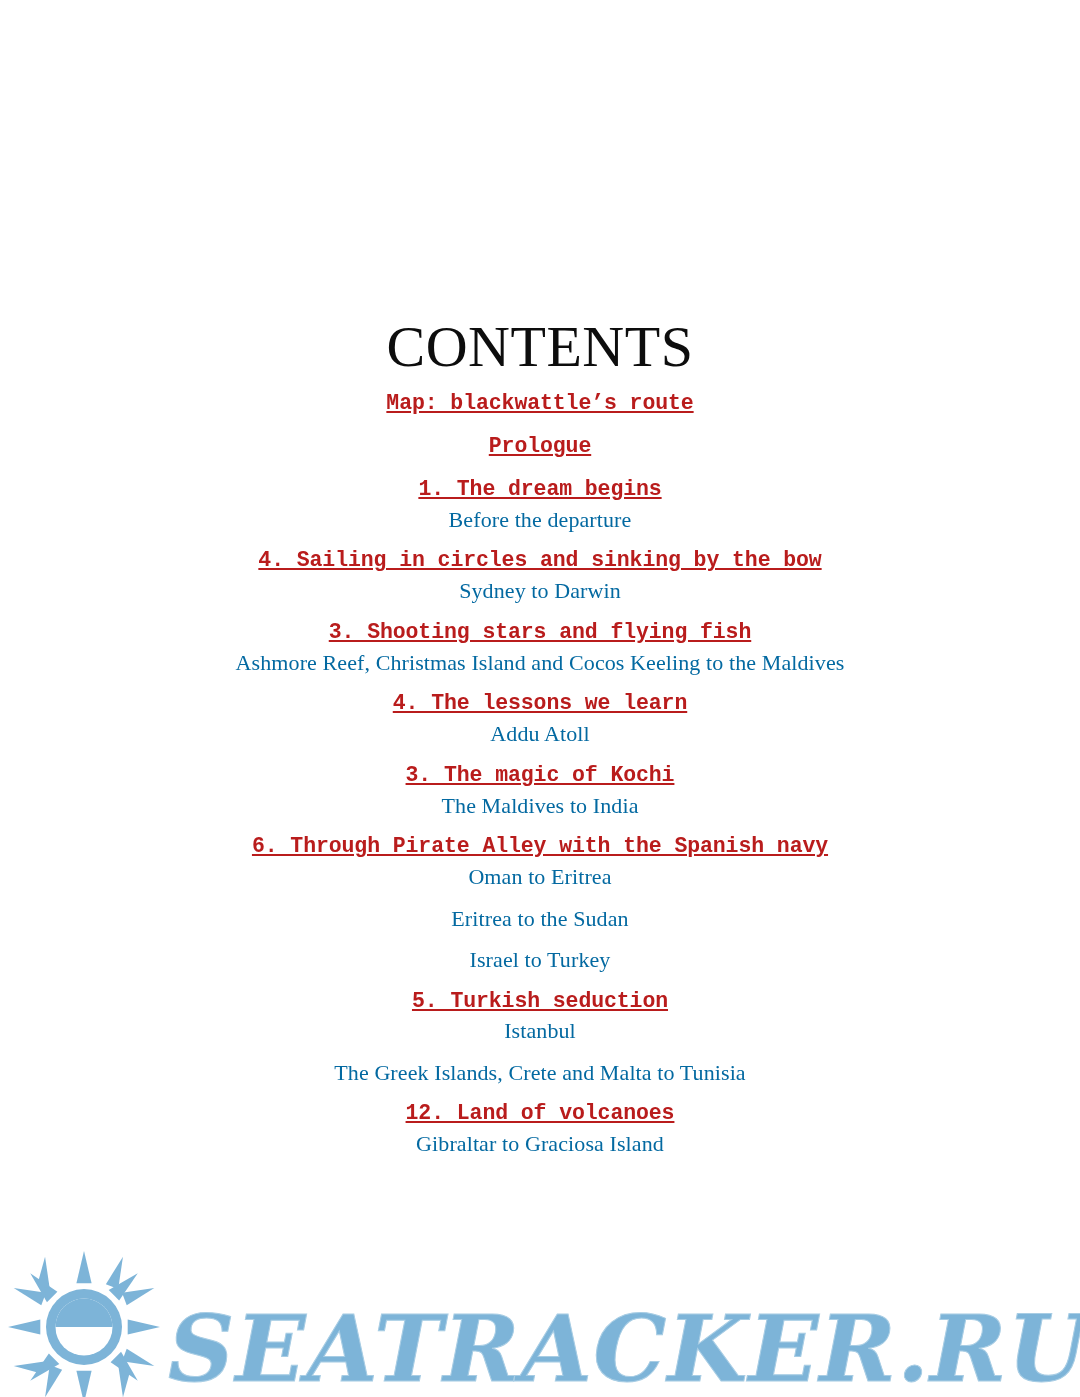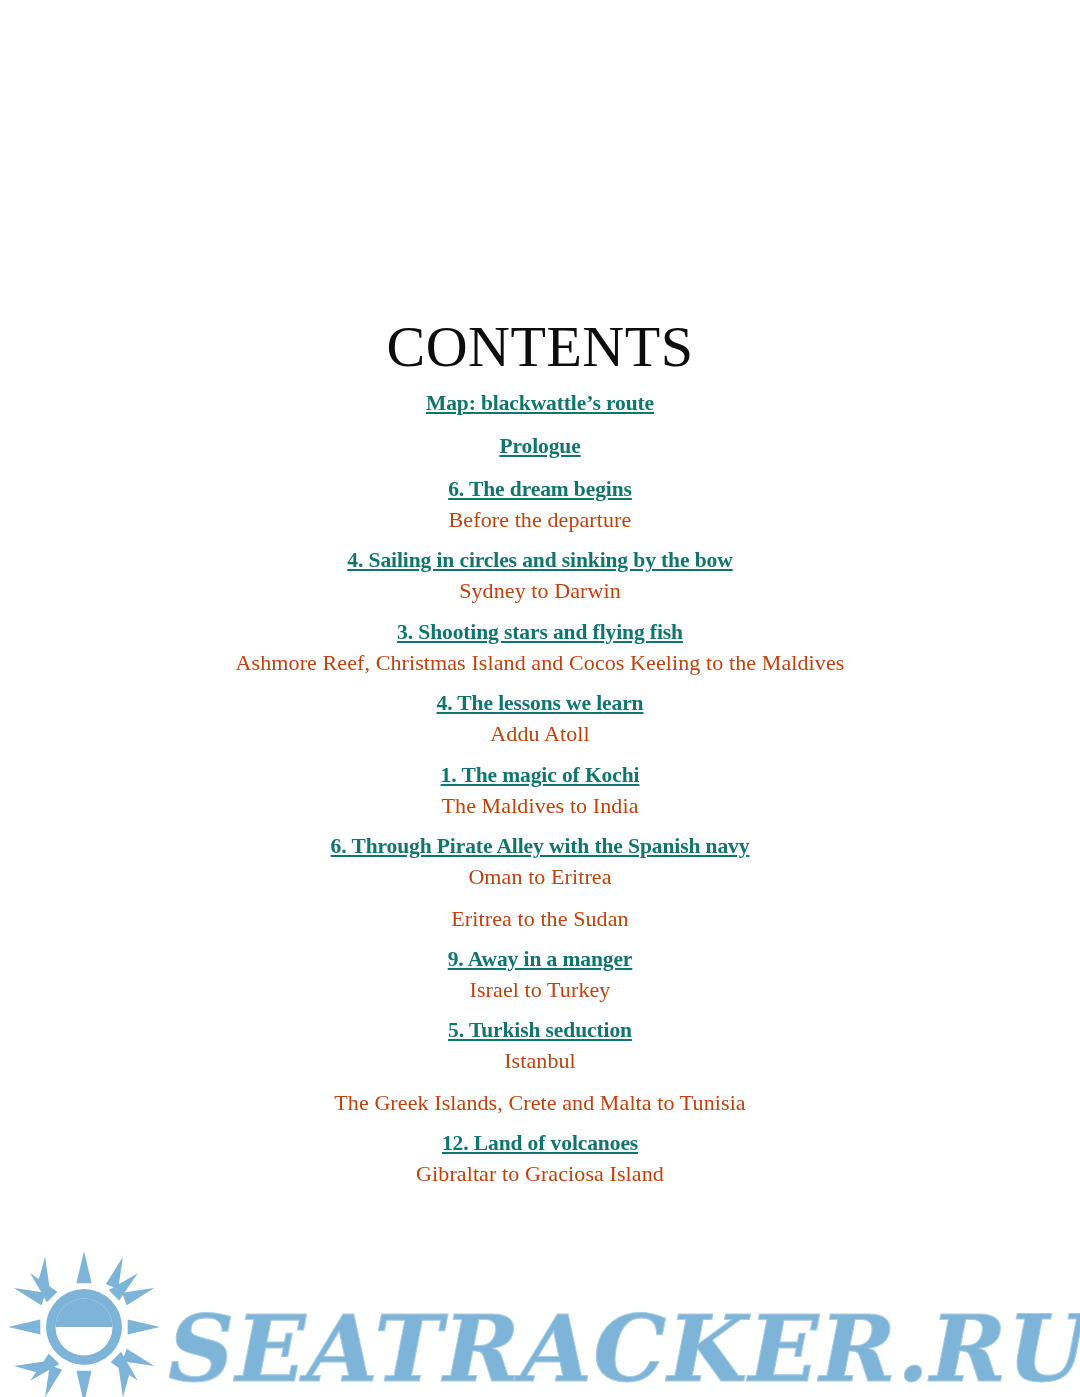--- a/index.html
+++ b/index.html
@@ -38,34 +38,34 @@
   .toc-list {
     margin: 0;
     padding: 0;
     list-style: none;
   }
   .toc-entry {
     margin: 0 0 7px 0;
   }
   .toc-link {
     display: inline-block;
-    font-family: Liberation Serif, serif;
+    font-family: Liberation Mono, monospace;
     font-size: 21.5px;
     font-weight: bold;
-    color: #0f766e;
+    color: #b91c1c;
     text-decoration: underline;
     line-height: 1.3;
     letter-spacing: -0.1px;
   }
   .toc-sub {
     display: block;
     font-family: "Liberation Serif", serif;
     font-size: 22px;
     font-weight: normal;
-    color: #c2410c;
+    color: #0369a1;
     line-height: 1.25;
     margin-top: 2px;
     letter-spacing: 0.1px;
   }
   .toc-entry.no-sub {
     margin-bottom: 15px;
   }
   .toc-entry.spaced {
     margin-bottom: 14px;
   }
@@ -113,56 +113,55 @@
 
       <li class="toc-entry no-sub">
         <a class="toc-link">Map: blackwattle’s route</a>
       </li>
 
       <li class="toc-entry no-sub">
         <a class="toc-link">Prologue</a>
       </li>
 
       <li class="toc-entry spaced">
-        <a class="toc-link">6. The dream begins</a>
+        <a class="toc-link">1. The dream begins</a>
         <span class="toc-sub">Before the departure</span>
       </li>
 
       <li class="toc-entry spaced">
         <a class="toc-link">4. Sailing in circles and sinking by the bow</a>
         <span class="toc-sub">Sydney to Darwin</span>
       </li>
 
       <li class="toc-entry spaced">
         <a class="toc-link">3. Shooting stars and flying fish</a>
         <span class="toc-sub">Ashmore Reef, Christmas Island and Cocos Keeling to the Maldives</span>
       </li>
 
       <li class="toc-entry spaced">
         <a class="toc-link">4. The lessons we learn</a>
         <span class="toc-sub">Addu Atoll</span>
       </li>
 
       <li class="toc-entry spaced">
-        <a class="toc-link">1. The magic of Kochi</a>
+        <a class="toc-link">3. The magic of Kochi</a>
         <span class="toc-sub">The Maldives to India</span>
       </li>
 
       <li class="toc-entry spaced">
         <a class="toc-link">6. Through Pirate Alley with the Spanish navy</a>
         <span class="toc-sub">Oman to Eritrea</span>
       </li>
 
       <li class="toc-entry spaced">
         <span class="toc-sub">Eritrea to the Sudan</span>
       </li>
 
 
       <li class="toc-entry spaced">
-        <a class="toc-link">9. Away in a manger</a>
         <span class="toc-sub">Israel to Turkey</span>
       </li>
 
       <li class="toc-entry spaced">
         <a class="toc-link">5. Turkish seduction</a>
         <span class="toc-sub">Istanbul</span>
       </li>
 
       <li class="toc-entry spaced">
         <span class="toc-sub">The Greek Islands, Crete and Malta to Tunisia</span>

